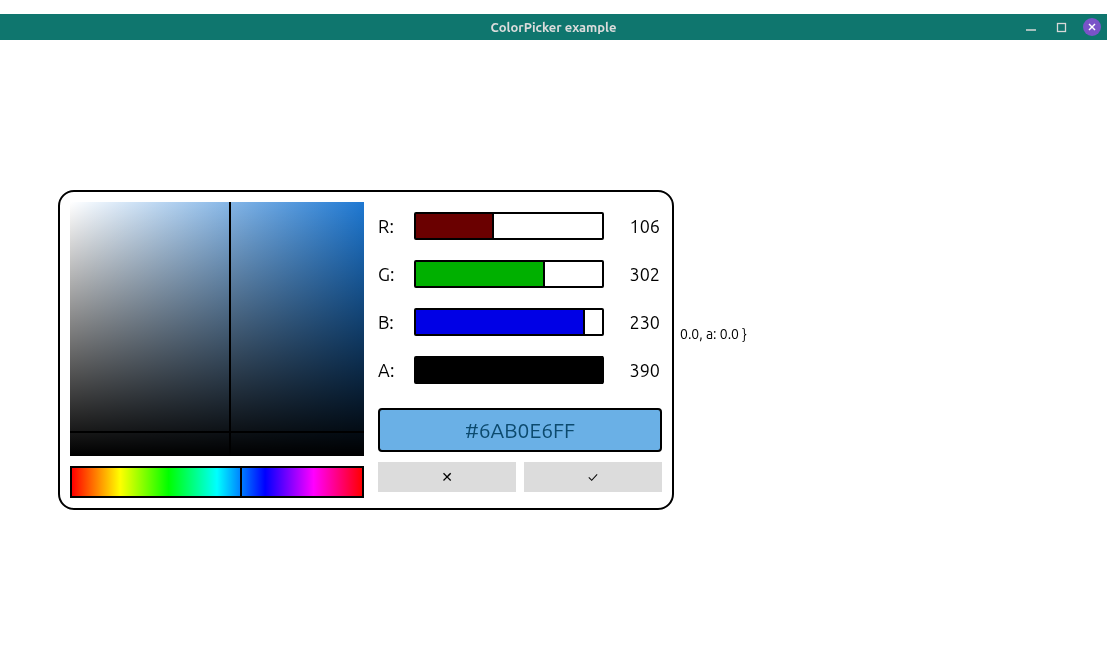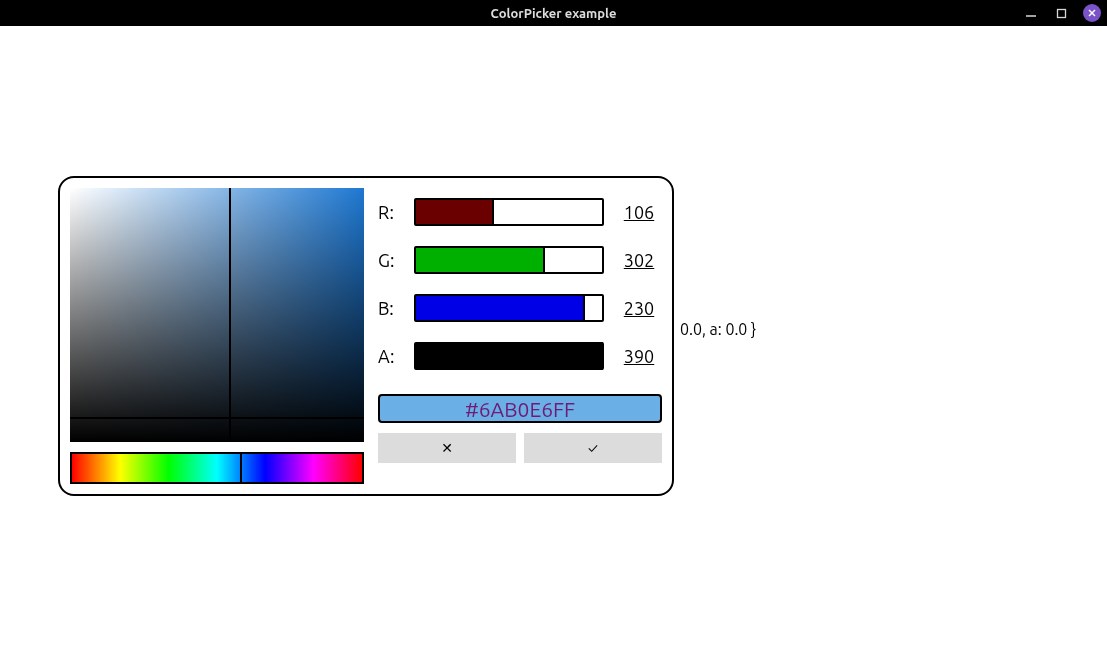--- a/index.html
+++ b/index.html
@@ -6,27 +6,28 @@
     body {
       font-family: Ubuntu, "Segoe UI", sans-serif;
       width: 1107px;
       height: 648px;
       background: #fff;
       position: relative;
       overflow: hidden;
     }
     .titlebar {
       height: 26px;
-      background: #000000;
+      background: #0f766e;
       color: #dcdcdc;
       display: flex;
       align-items: center;
       position: relative;
       font-size: 13px;
       font-weight: 600;
+      margin-top: 14px;
     }
     .titlebar-title {
       position: absolute;
       left: 50%;
       transform: translateX(-50%);
     }
     .titlebar-buttons {
       position: absolute;
       right: 6px;
       display: flex;
@@ -53,22 +54,22 @@
     }
     .content {
       position: relative;
       width: 100%;
       height: calc(100% - 26px);
       background: #fff;
     }
     .external-text {
       position: absolute;
       left: 680px;
-      top: 294px;
-      font-size: 16px;
+      top: 286px;
+      font-size: 14px;
       color: #000;
     }
     .picker {
       position: absolute;
       left: 58px;
       top: 150px;
       width: 616px;
       height: 320px;
       background: #fff;
       border: 2px solid #000;
@@ -130,22 +131,21 @@
       gap: 14px;
       margin-bottom: 20px;
       font-size: 18px;
       color: #000;
     }
     .slider-label {
       width: 22px;
     }
     .slider-val {
       width: 42px;
-      text-align: center;
-      text-decoration: underline;
+      text-align: right;
     }
     .slider-track {
       width: 190px;
       height: 28px;
       border: 2px solid #000;
       border-radius: 2px;
       position: relative;
       background: #fff;
     }
     .slider-fill {
@@ -154,28 +154,28 @@
     }
     .slider-handle {
       position: absolute;
       top: -2px;
       bottom: -2px;
       width: 2px;
       background: #000;
     }
     .hex-box {
       margin-top: 4px;
-      height: 29px;
+      height: 44px;
       border: 2px solid #000;
       border-radius: 4px;
       display: flex;
       align-items: center;
       justify-content: center;
       font-size: 21px;
-      color: #701a75;
+      color: #0c4a6e;
     }
     .btn-row {
       display: flex;
       gap: 8px;
       margin-top: 10px;
     }
     .pk-btn {
       flex: 1;
       height: 30px;
       background: #dcdcdc;

